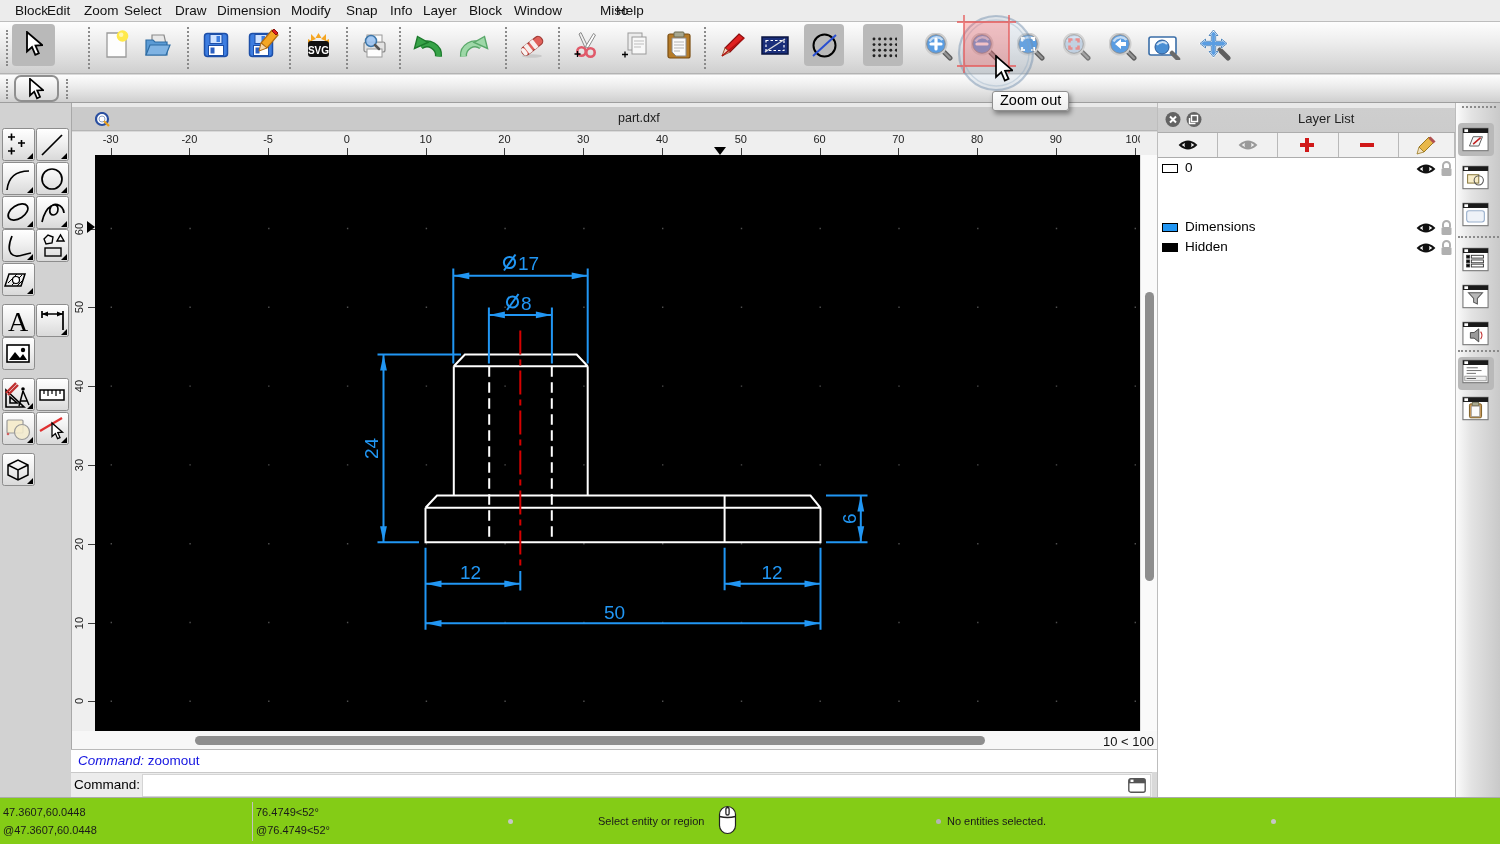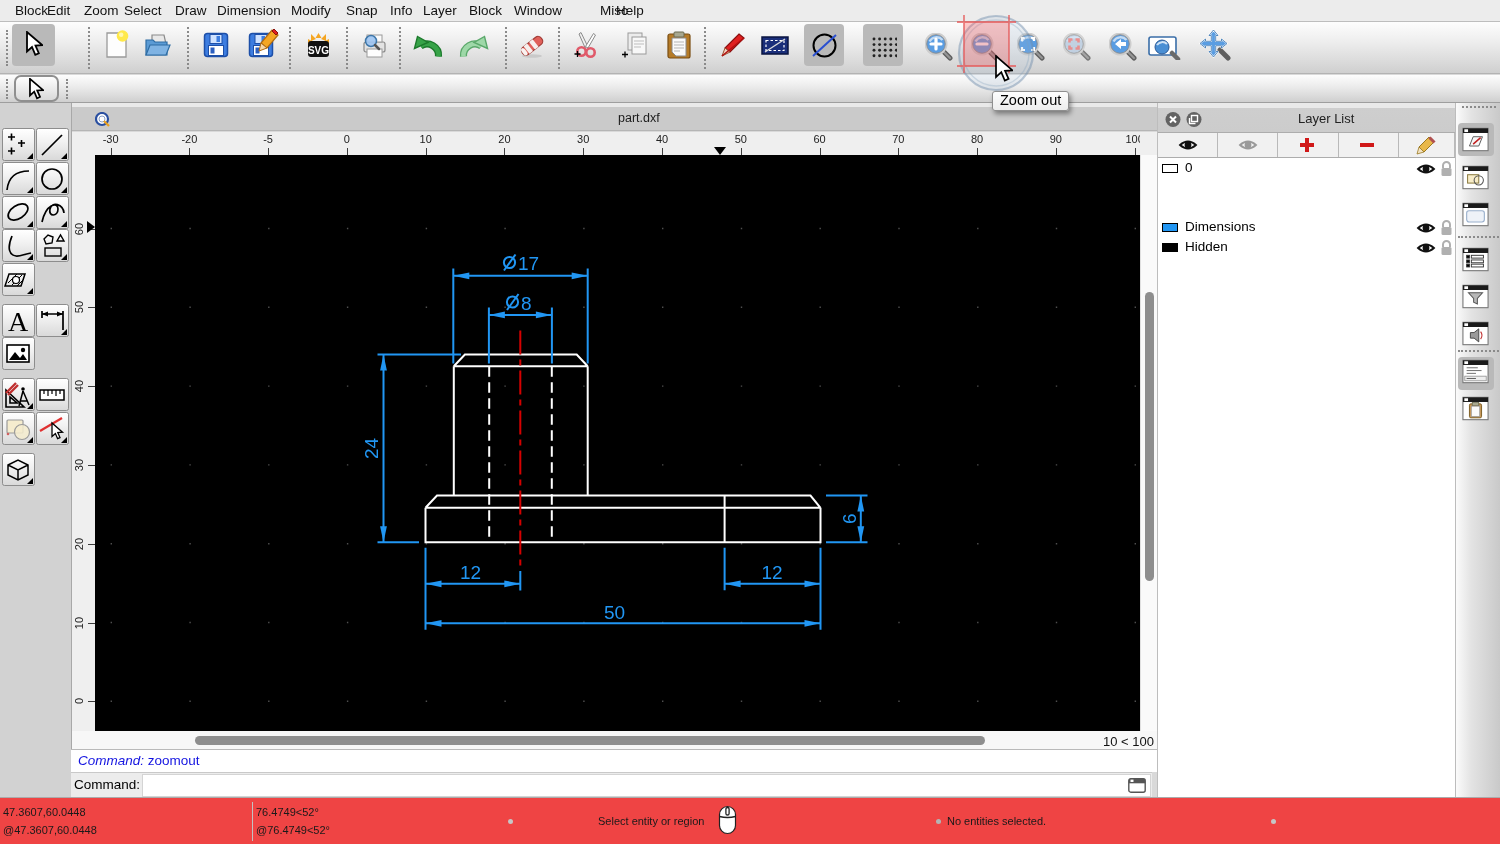--- a/index.html
+++ b/index.html
@@ -28,21 +28,21 @@
 .hlab{position:absolute;top:1px;transform:translateX(-50%);}
 .vlab{position:absolute;left:7px;transform:translate(-50%,-50%) rotate(-90deg);transform-origin:center;}
 #canvas{left:95px;top:155px;width:1045px;height:576px;background:#000;}
 #vscroll{left:1140px;top:155px;width:17px;height:576px;background:#fafafa;border-left:1px solid #e0e0e0;}
 #hscrollrow{left:72px;top:731px;width:1085px;height:18px;background:#f7f7f7;}
 .thumb{position:absolute;background:#8e8e8e;border-radius:4.5px;}
 #cmdhist{left:71px;top:749px;width:1282px;height:23px;background:#fff;border-top:1px solid #b9b9b9;
  font-size:13.5px;color:#1414e0;}
 #cmdrow{left:71px;top:772px;width:1081px;height:25px;background:#ececec;border-top:1px solid #c9c9c9;font-size:13.5px;}
 #cmdfield{position:absolute;left:71px;top:1px;width:1009px;height:23px;background:#fff;border:1px solid #d4d4d4;}
-#statusbar{left:0;top:797px;width:1500px;height:47px;background:#ef4444;border-top:1px solid #ababab;
+#statusbar{left:0;top:797px;width:1500px;height:47px;background:#84cc16;border-top:1px solid #ababab;
  font-size:11px;color:#1a1a1a;}
 #lpanel{left:1157px;top:103px;width:298px;height:694px;background:#fff;border-left:1px solid #bdbdbd;}
 #lphead{position:absolute;left:0;top:0px;width:298px;height:29px;background:linear-gradient(180deg,#e9e9e9 0%,#e9e9e9 17%,#cecece 18%,#cccccc 100%);font-size:13px;color:#222;}
 #lptools{position:absolute;left:0;top:29px;width:298px;height:26px;background:#f1f1f1;border-top:1px solid #adadad;border-bottom:1px solid #adadad;}
 .lpbtn{position:absolute;top:0;height:24px;border-right:1px solid #b9b9b9;}
 .lrow{position:absolute;left:0;width:298px;height:19.8px;font-size:13.5px;color:#000;}
 .swatch{position:absolute;left:4px;top:5px;width:16px;height:9px;border:1px solid #000;}
 #dock{left:1455px;top:103px;width:45px;height:694px;background:linear-gradient(90deg,#fbfbfb 0%,#e3e3e3 35%,#c9c9c9 100%);border-left:1px solid #bcbcbc;}
 .tooltip{position:absolute;background:linear-gradient(180deg,#fdfdfd,#ededed);border:1px solid #8f8f8f;border-radius:3px;
  box-shadow:2px 3px 5px rgba(0,0,0,0.4);font-size:14.5px;color:#000;padding:0px 7px 2px 7px;}

